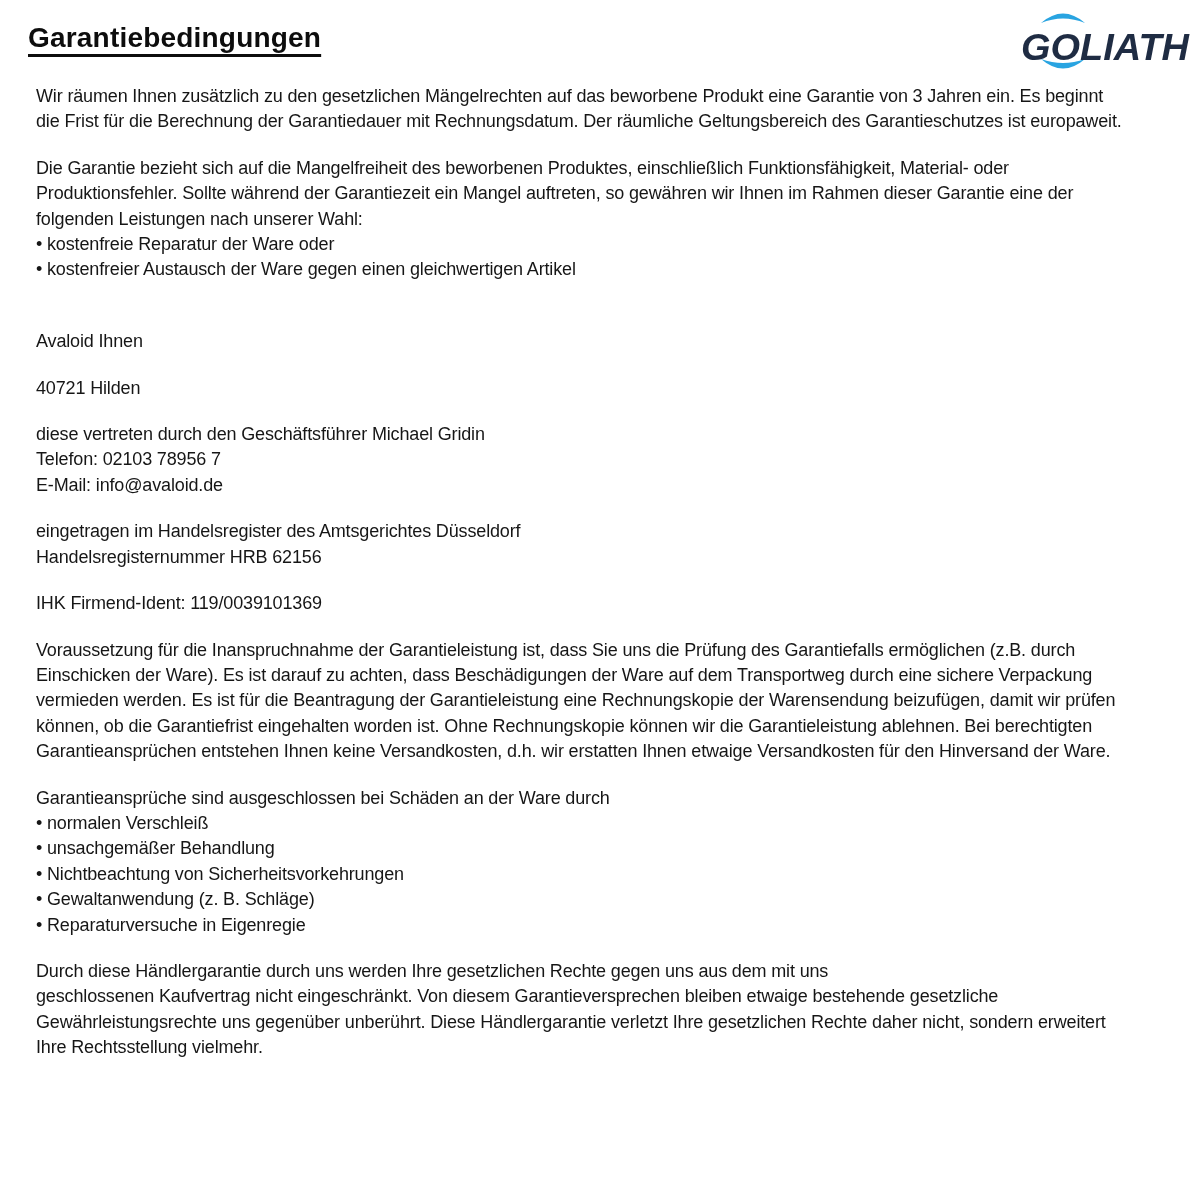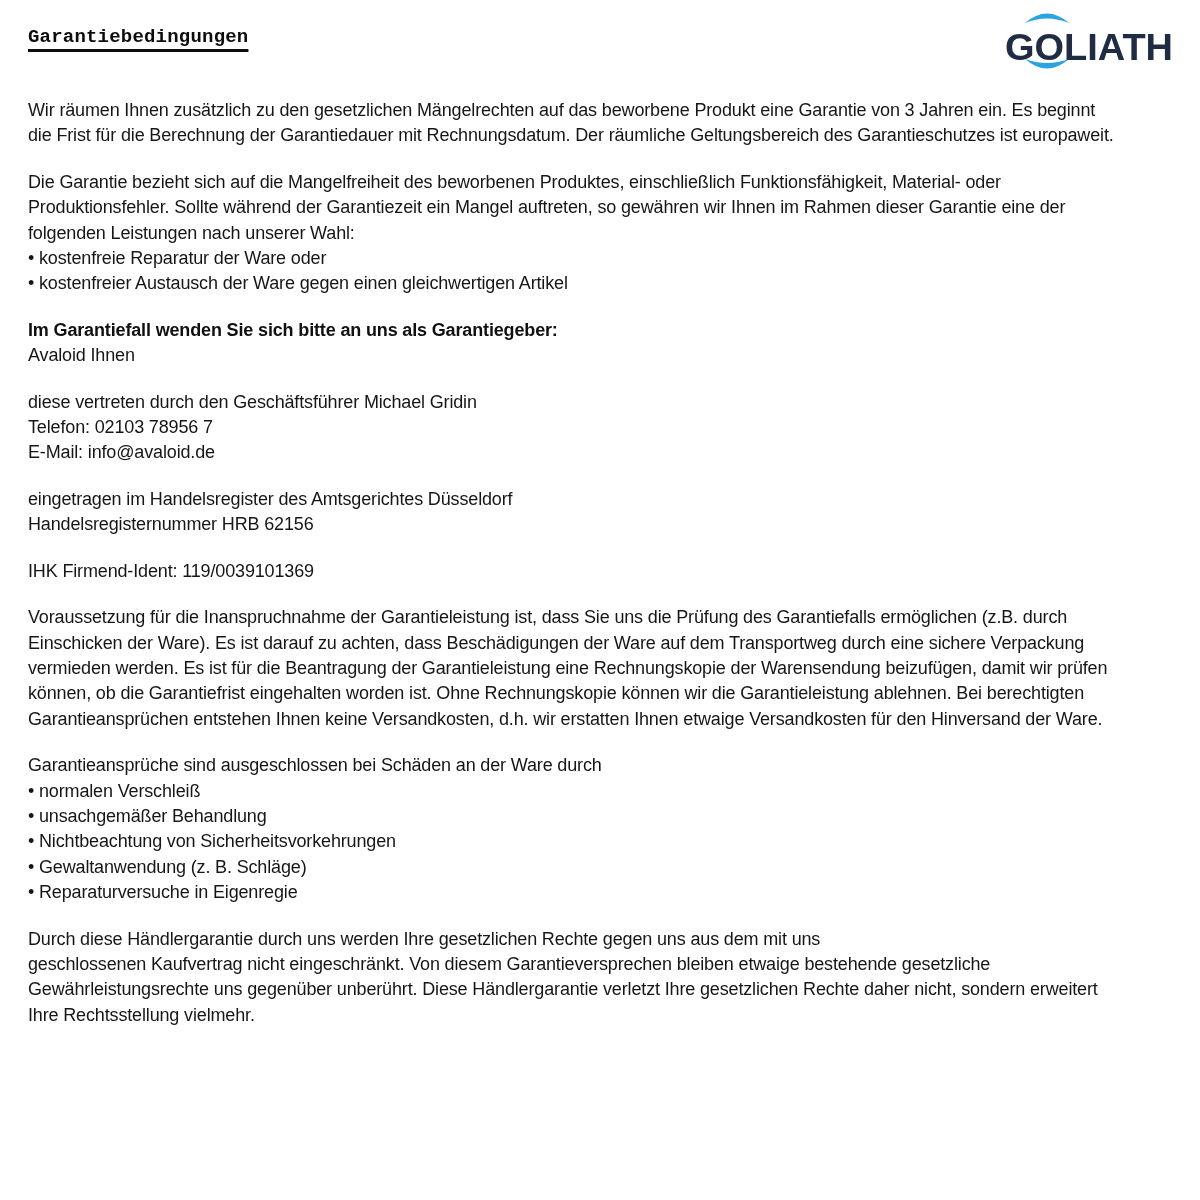--- a/index.html
+++ b/index.html
@@ -10,47 +10,47 @@
     font-family: "Liberation Sans", sans-serif;
     color: #161616;
     position: relative;
     overflow: hidden;
     box-sizing: border-box;
   }
   .doc {
     padding: 22px 28px 0 28px;
   }
   .page-title {
-    font-size: 19px;
+    font-size: 28px;
     line-height: 31px;
     font-weight: 700;
     color: #0d0d0d;
     letter-spacing: 0.2px;
-    margin: 0 0 45px 0;
-    font-family: Liberation Mono, monospace;
+    margin: 0 0 31px 0;
   }
   .page-title span {
     text-decoration: underline;
     text-decoration-thickness: 2.5px;
     text-underline-offset: 7px;
   }
   .para {
     font-size: 18px;
     line-height: 25.4px;
     letter-spacing: -0.15px;
-    margin: 0 0 21px 0;
+    margin: 0 0 21px 8px;
     white-space: pre-line;
   }
   .para strong { font-weight: 700; color: #101010; }
   .logo {
     position: absolute;
     top: 6px;
-    right: 24px;
+    right: 8px;
     width: 172px;
     height: 70px;
+    font-style: italic;
   }
   .logo svg { display: block; }
   .logo text {
     font-family: "Liberation Sans", sans-serif;
     font-weight: 700;
   }
 </style>
 </head>
 <body>
 
@@ -68,23 +68,24 @@
 
   <p class="para">Wir räumen Ihnen zusätzlich zu den gesetzlichen Mängelrechten auf das beworbene Produkt eine Garantie von 3 Jahren ein. Es beginnt
 die Frist für die Berechnung der Garantiedauer mit Rechnungsdatum. Der räumliche Geltungsbereich des Garantieschutzes ist europaweit.</p>
 
   <p class="para">Die Garantie bezieht sich auf die Mangelfreiheit des beworbenen Produktes, einschließlich Funktionsfähigkeit, Material- oder
 Produktionsfehler. Sollte während der Garantiezeit ein Mangel auftreten, so gewähren wir Ihnen im Rahmen dieser Garantie eine der
 folgenden Leistungen nach unserer Wahl:
 • kostenfreie Reparatur der Ware oder
 • kostenfreier Austausch der Ware gegen einen gleichwertigen Artikel</p>
 
-  <p class="para"><strong>Im Garantiefall wenden Sie sich bitte an uns als Garantiegeber:</strong><br><span>Avaloid Ihnen</span></p>
+  <p class="para"><br><span>Avaloid Ihnen</span></p>
 
 
+  <p class="para">40721 Hilden</p>
 
   <p class="para">diese vertreten durch den Geschäftsführer Michael Gridin
 Telefon: 02103 78956 7
 E-Mail: info@avaloid.de</p>
 
   <p class="para">eingetragen im Handelsregister des Amtsgerichtes Düsseldorf
 Handelsregisternummer HRB 62156</p>
 
 
 

